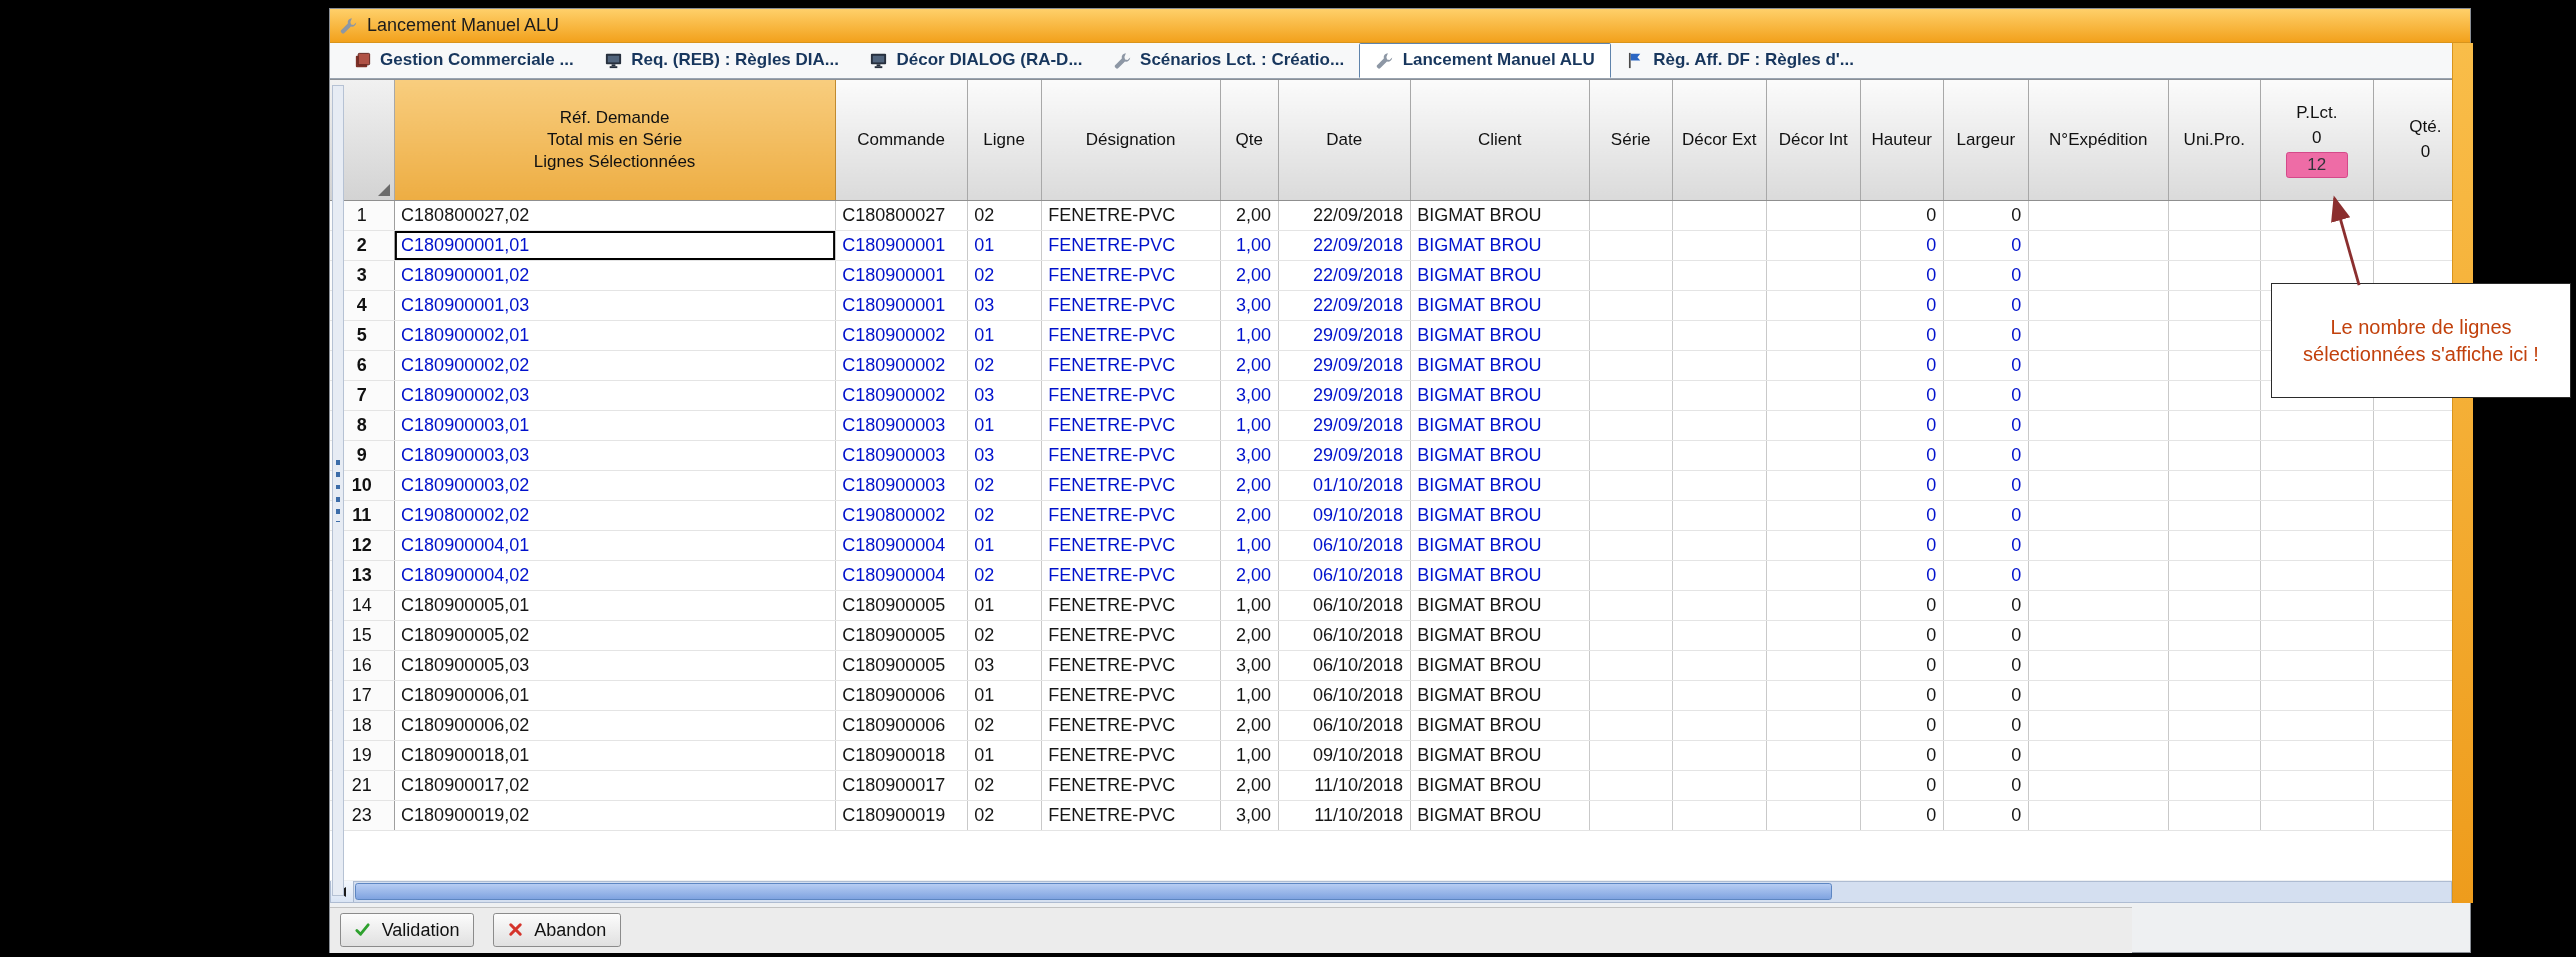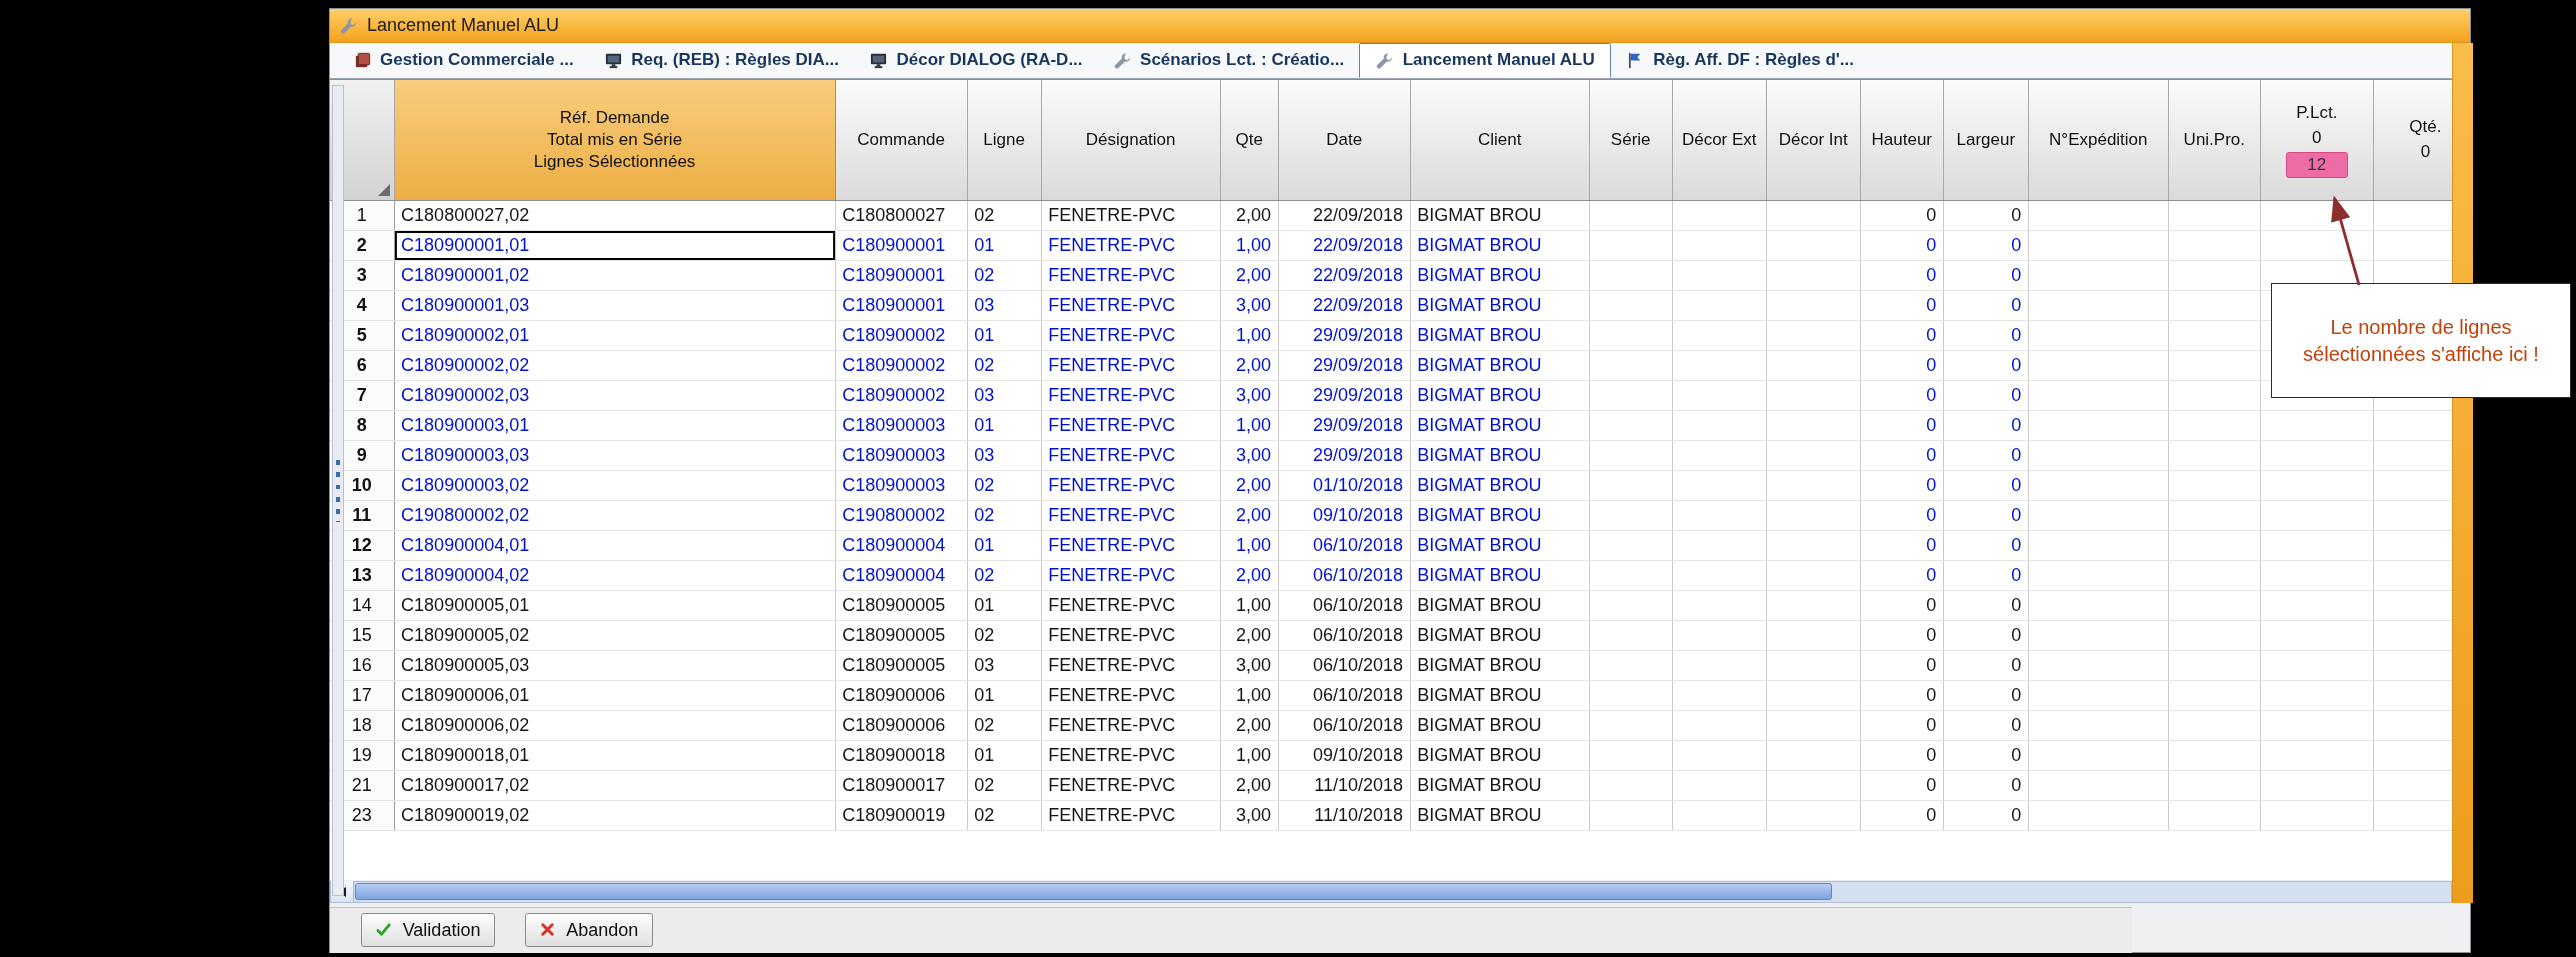--- a/index.html
+++ b/index.html
@@ -64,22 +64,22 @@
   .hthumb{margin-left:1.9px;width:1477px;height:17px;border-radius:2.8px;
           background:linear-gradient(#b7cdf3,#7fa3e0);border:0.9px solid #5d86c2;box-sizing:border-box}
 
   .splitter{position:absolute;left:332px;top:85px;width:12.3px;height:811px;background:#e7ecf4;
             border:0.9px solid #b6c2d4;box-sizing:border-box;z-index:2}
   .splitter .grip{position:absolute;left:2.8px;top:50%;transform:translateY(-50%);width:4.7px;height:62px;
                   background:repeating-linear-gradient(to bottom,#3c6ca8 0 4.7px,transparent 4.7px 12.3px)}
 
   
   .footer{position:absolute;left:0;top:898px;width:1802px;height:46px;background:#ececec;
-          border-top:0.9px solid #c2c2c2;display:flex;align-items:center;gap:30px;
-          padding-left:31px;box-sizing:border-box}
+          border-top:0.9px solid #c2c2c2;display:flex;align-items:center;gap:19px;
+          padding-left:10px;box-sizing:border-box}
   .btn{display:inline-flex;align-items:center;gap:8.5px;height:32px;padding:0 13.2px;
        background:linear-gradient(#fcfcfc,#e0e0e0);border:0.9px solid #8b8b8b;border-radius:2.8px;
        font-size:18px;color:#111;cursor:default}
 
   
   .annotation{position:absolute;left:2271px;top:283px;width:300px;height:115px;background:#fff;
               border:1.9px solid #2b2b2b;display:flex;align-items:center;justify-content:center;
               text-align:center;padding:5.7px 13.2px;box-sizing:border-box;font-size:20px;
               line-height:1.35;color:#c2410c;z-index:10}
   .callout-arrow{position:absolute;left:2291px;top:185px;width:104px;height:104px;z-index:11}

